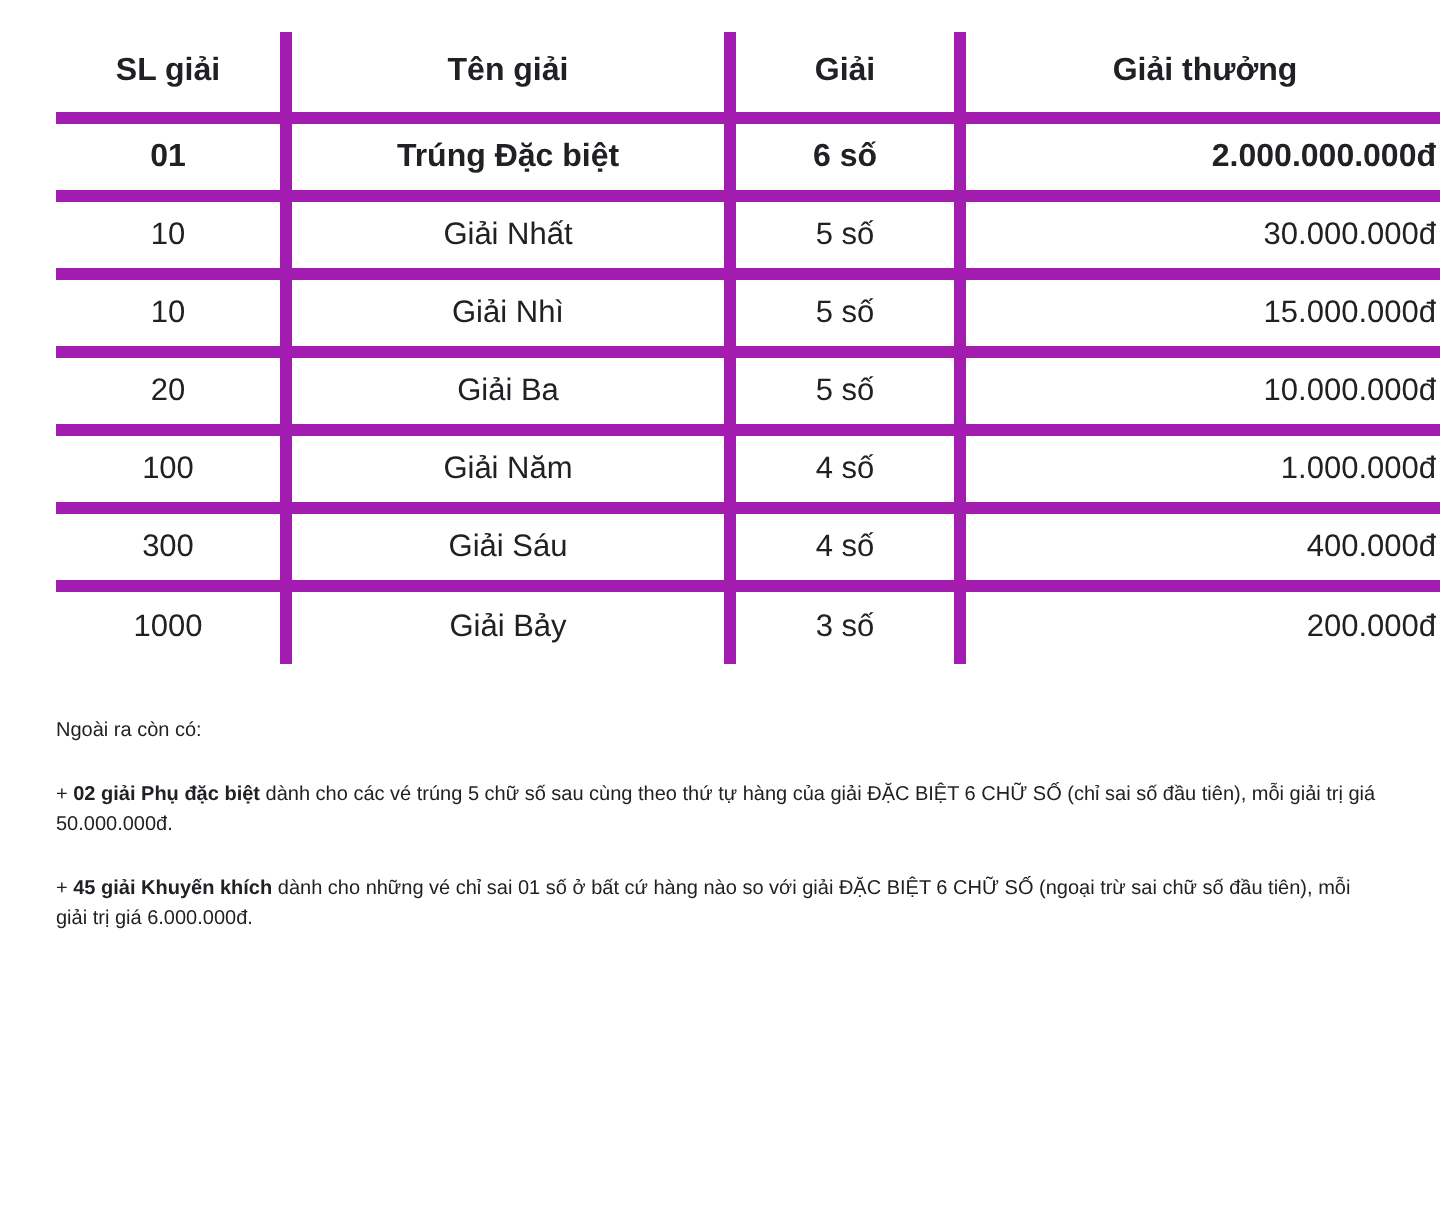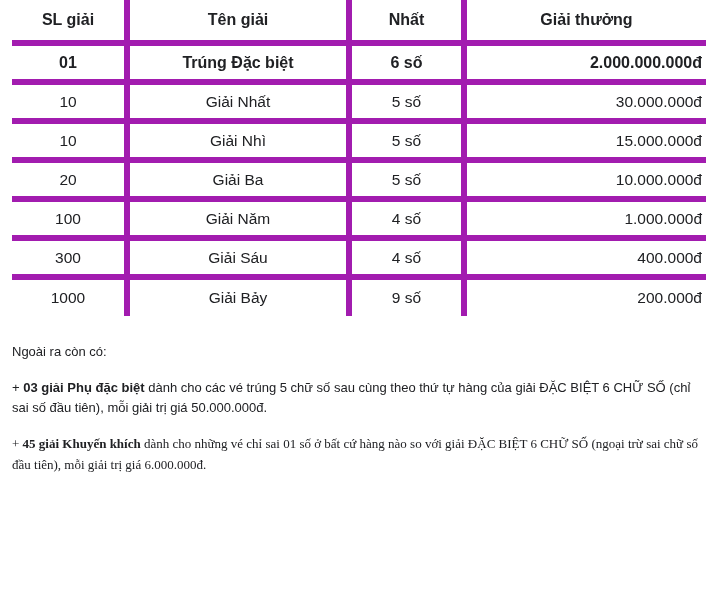--- a/index.html
+++ b/index.html
@@ -11,21 +11,21 @@
     height: 604px;
     background: #ffffff;
     font-family: "Liberation Sans", sans-serif;
     color: #202124;
     -webkit-font-smoothing: antialiased;
   }
   .page {
     width: 720px;
     height: 604px;
     box-sizing: border-box;
-    padding: 0;
+    padding: 16px;
     position: relative;
   }
   table.prize-table {
     border-collapse: collapse;
     width: 694px;
     margin: 0 0 0 12px;
     table-layout: fixed;
   }
   table.prize-table th,
   table.prize-table td {
@@ -65,30 +65,29 @@
     font-weight: bold;
     font-size: 16px;
   }
   col.c1 { width: 115px; }
   col.c2 { width: 222px; }
   col.c3 { width: 115px; }
   col.c4 { width: 242px; }
 
   .notes {
     margin: 26px 12px 0 12px;
-    font-size: 13px;
+    font-size: 10px;
     line-height: 1.55;
     color: #202124;
   }
   .notes p {
     margin: 0 0 16px 0;
   }
   .notes p:last-child {
     margin-bottom: 12px;
-    font-family: Liberation Serif, serif;
   }
   .notes b {
     font-weight: bold;
   }
 </style>
 </head>
 <body>
 
 <div class="page">
 
@@ -96,21 +95,21 @@
     <colgroup>
       <col class="c1">
         <col class="c2">
         <col class="c3">
         <col class="c4">
     </colgroup>
     <thead>
       <tr>
         <th>SL giải</th>
         <th>Tên giải</th>
-        <th>Nhất</th>
+        <th>Giải</th>
         <th>Giải thưởng</th>
       </tr>
     </thead>
     <tbody>
       <tr class="special-row">
         <td>01</td>
         <td>Trúng Đặc biệt</td>
         <td>6 số</td>
         <td>2.000.000.000đ</td>
       </tr>
@@ -140,25 +139,25 @@
       </tr>
       <tr>
         <td>300</td>
         <td>Giải Sáu</td>
         <td>4 số</td>
         <td>400.000đ</td>
       </tr>
       <tr>
         <td>1000</td>
         <td>Giải Bảy</td>
-        <td>9 số</td>
+        <td>3 số</td>
         <td>200.000đ</td>
       </tr>
     </tbody>
   </table>
 
   <div class="notes">
     <p>Ngoài ra còn có:</p>
-    <p><span>+ </span><b>03 giải Phụ đặc biệt</b><span> dành cho các vé trúng 5 chữ số sau cùng theo thứ tự hàng của giải ĐẶC BIỆT 6 CHỮ SỐ (chỉ sai số đầu tiên), mỗi giải trị giá 50.000.000đ.</span></p>
+    <p><span>+ </span><b>02 giải Phụ đặc biệt</b><span> dành cho các vé trúng 5 chữ số sau cùng theo thứ tự hàng của giải ĐẶC BIỆT 6 CHỮ SỐ (chỉ sai số đầu tiên), mỗi giải trị giá 50.000.000đ.</span></p>
     <p><span>+ </span><b>45 giải Khuyến khích</b><span> dành cho những vé chỉ sai 01 số ở bất cứ hàng nào so với giải ĐẶC BIỆT 6 CHỮ SỐ (ngoại trừ sai chữ số đầu tiên), mỗi giải trị giá 6.000.000đ.</span></p>
   </div>
 
 </div>
 
 </body></html>

